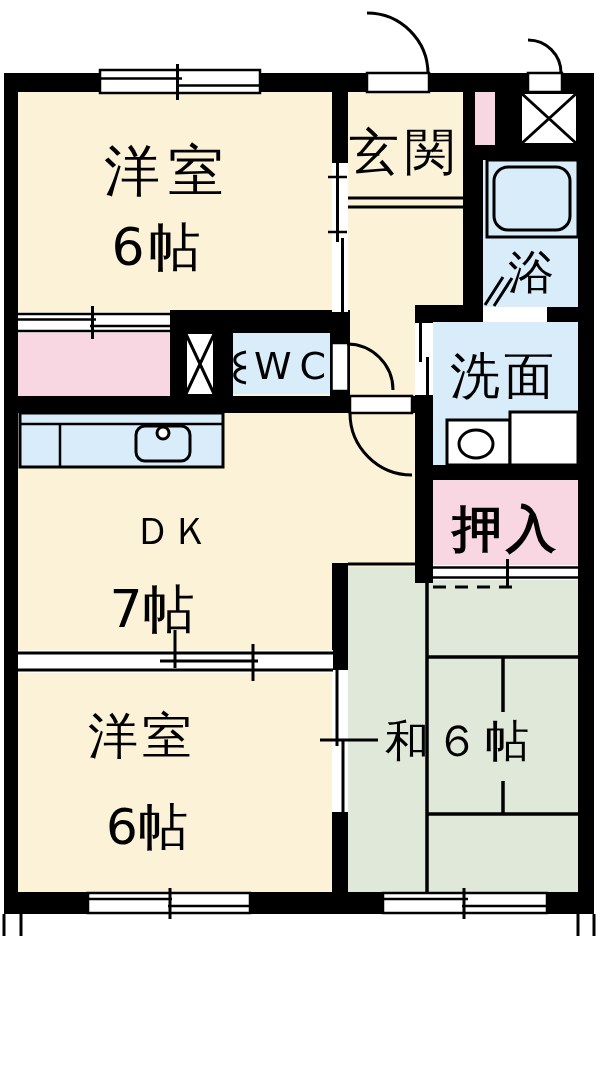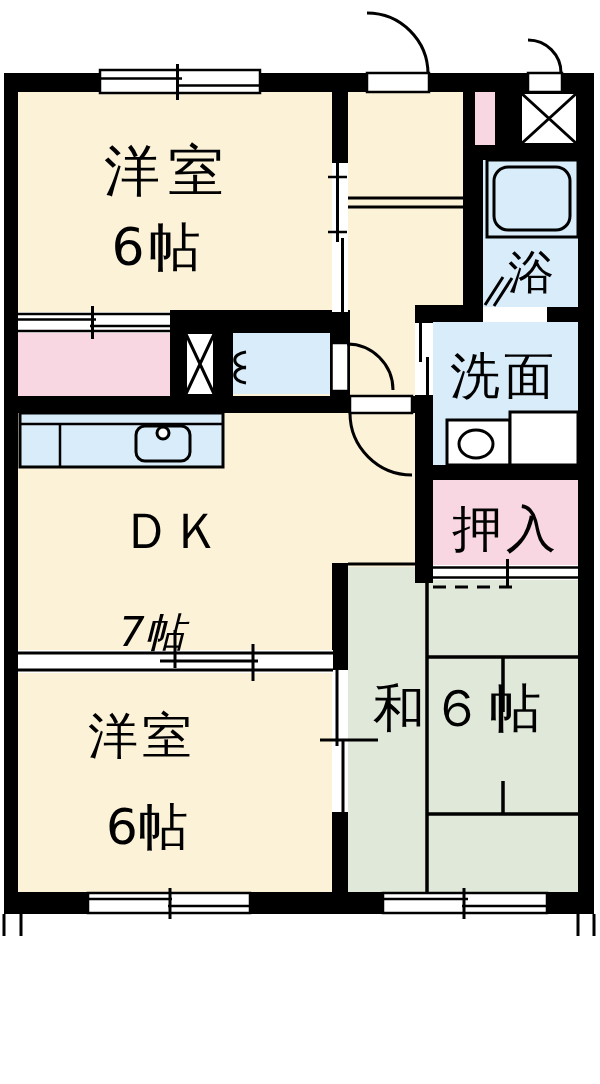--- a/index.html
+++ b/index.html
@@ -146,21 +146,23 @@
   </g>
 
   <g>
     <path class="ln" stroke-width="3" d="M4,914 L4,1026 L136,1026 L178,1064 L422,1064 L464,1026 L594,1026 L594,914"></path>
     <path class="ln" stroke-width="3" d="M21,914 L21,1007 L148,1007 L190,1046 L410,1046 L452,1007 L578,1007 L578,914"></path>
   </g>
 </svg>
 
 <div class="lbl" style="left:168px;top:171px;font-size:56px;letter-spacing:8px;">洋室</div>
 <div class="lbl" style="left:158px;top:247px;font-size:52px;letter-spacing:4px;">6帖</div>
+<div class="lbl" style="left:405px;top:152px;font-size:50px;letter-spacing:6px;">玄関</div>
 <div class="lbl" style="left:531px;top:272px;font-size:46px;">浴</div>
+<div class="lbl" style="left:294px;top:366px;font-size:38px;letter-spacing:8px;">WC</div>
 <div class="lbl" style="left:504px;top:376px;font-size:50px;letter-spacing:4px;">洗面</div>
-<div class="lbl" style="left:172px;top:531px;font-size:50px;">ＤＫ</div>
-<div class="lbl" style="left:152px;top:632px;font-size:40px;font-style:italic;">7帖</div>
-<div class="lbl" style="left:506px;top:529px;font-size:50px;letter-spacing:4px;">押入</div>
-<div class="lbl" style="left:460px;top:708px;font-size:52px;letter-spacing:6px;">和６帖</div>
+<div class="lbl" style="left:172px;top:531px;font-size:38px;">ＤＫ</div>
+<div class="lbl" style="left:152px;top:609px;font-size:52px;">7帖</div>
+<div class="lbl" style="left:506px;top:529px;font-size:50px;letter-spacing:4px;font-weight:bold;">押入</div>
+<div class="lbl" style="left:460px;top:744px;font-size:44px;letter-spacing:6px;font-family:Liberation Mono, monospace;">和６帖</div>
 <div class="lbl" style="left:142px;top:736px;font-size:50px;letter-spacing:4px;">洋室</div>
 <div class="lbl" style="left:147px;top:827px;font-size:50px;">6帖</div>
 </div>
 
 </body></html>

